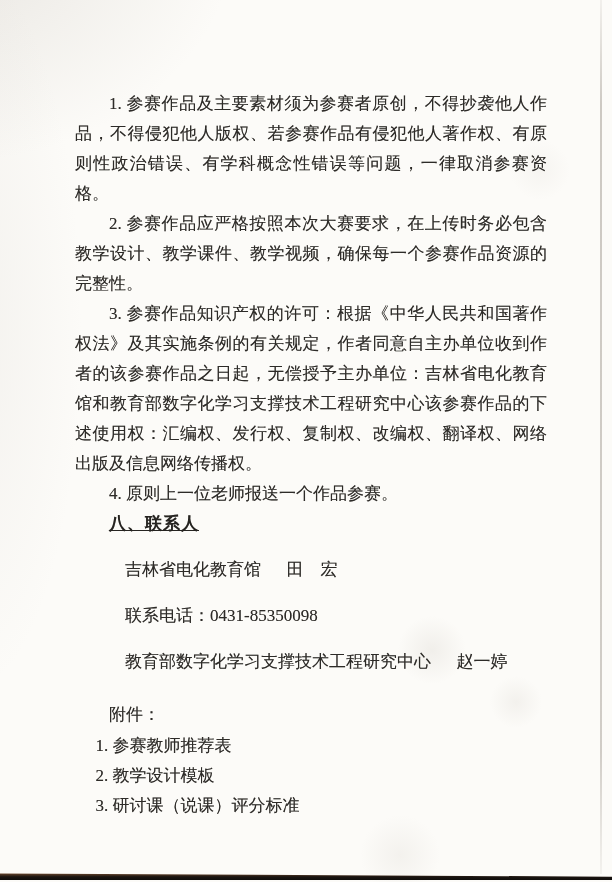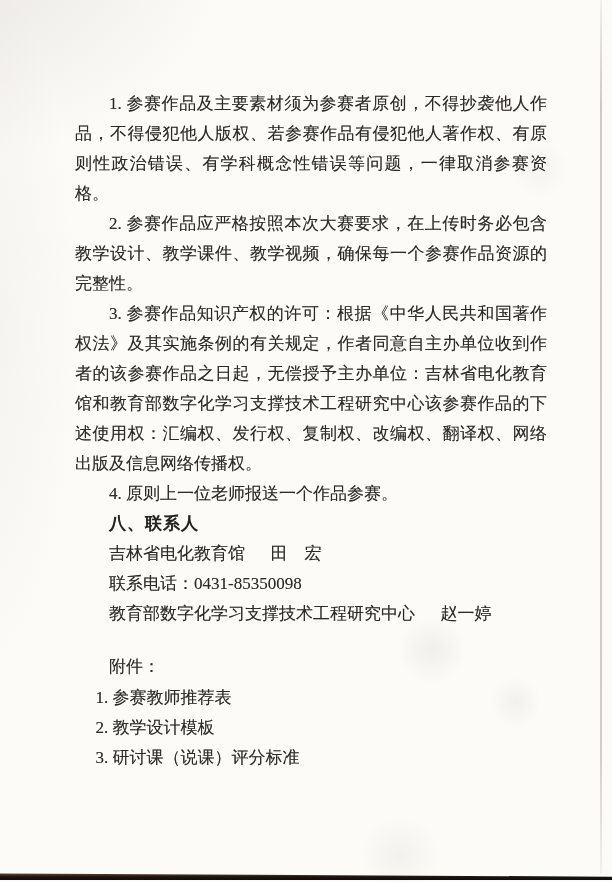--- a/index.html
+++ b/index.html
@@ -46,23 +46,24 @@
   }
   .section-heading {
     margin: 0;
     font-size: 17px;
     line-height: 30px;
     text-indent: 2em;
     font-family: "Liberation Sans", "DejaVu Sans", sans-serif;
     font-weight: bold;
     letter-spacing: 1px;
     color: #262421;
+    text-decoration: underline;
   }
   .contact-line {
-    margin: 0;
+    margin: 16px;
     text-indent: 2em;
   }
   .contact-name {
     margin-left: 1.5em;
   }
   .attachments {
     margin-top: 24px;
   }
   .att-heading {
     margin: 0;

